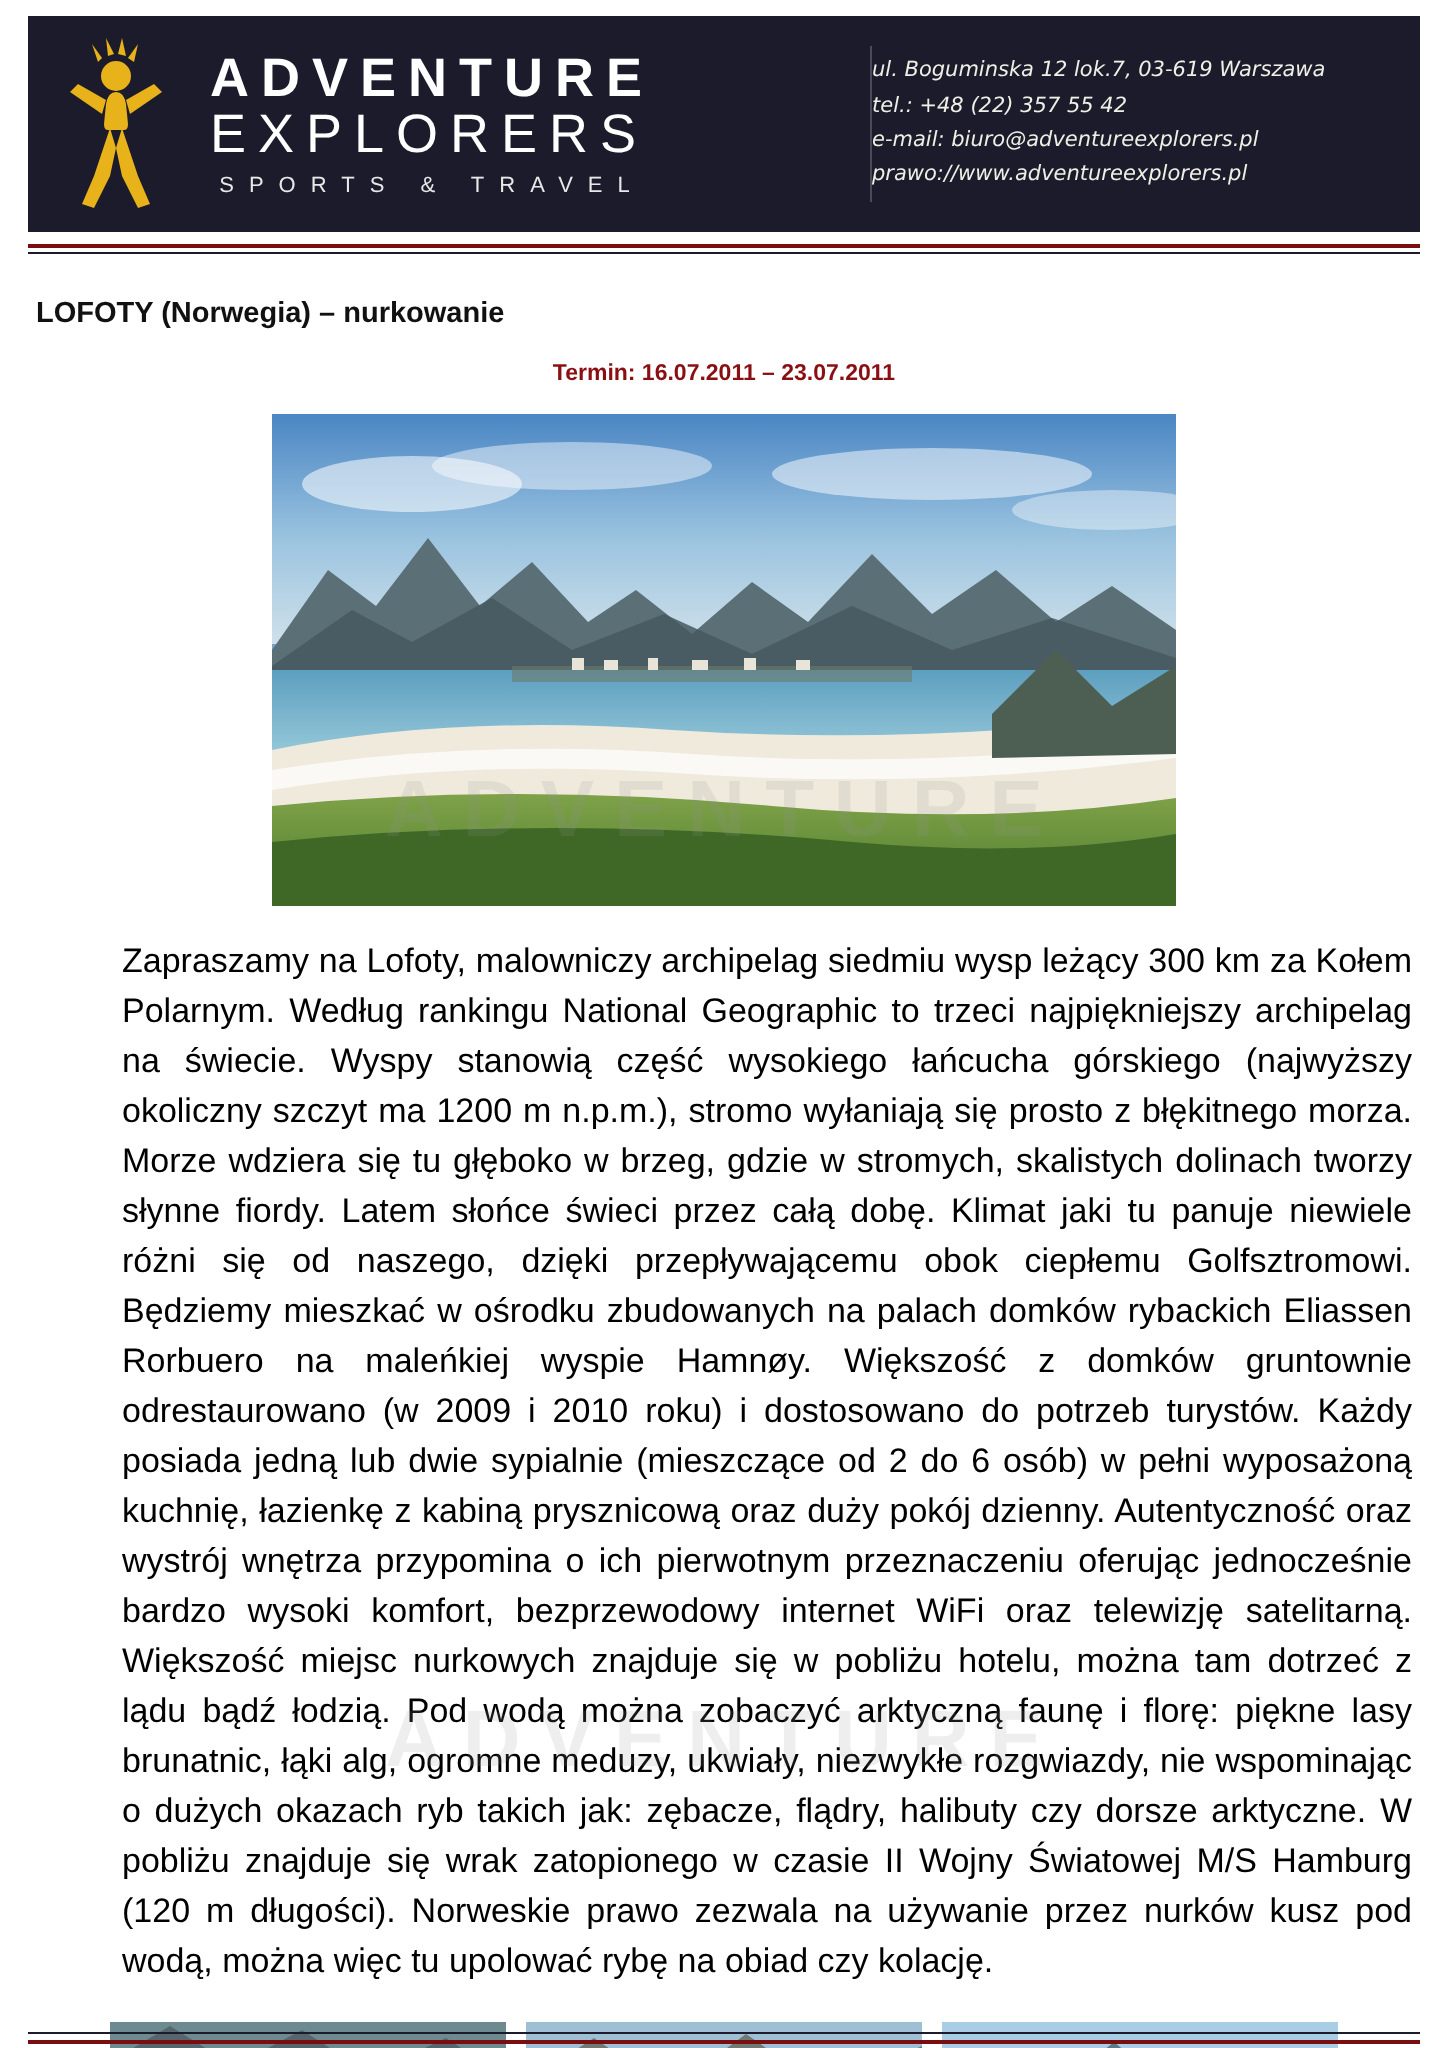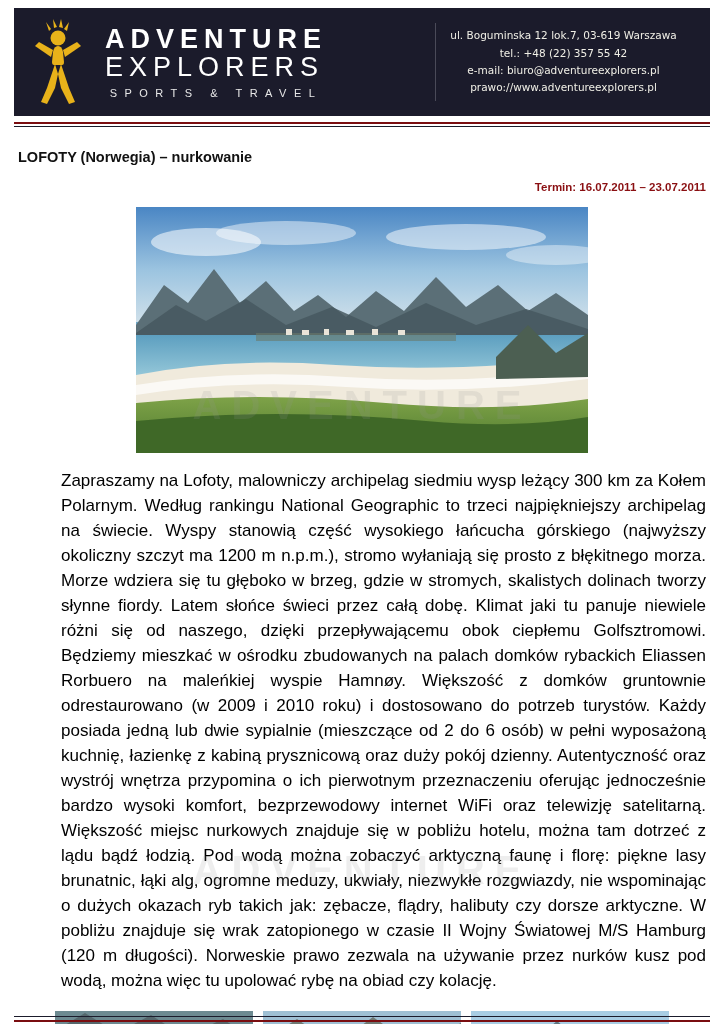--- a/index.html
+++ b/index.html
@@ -71,23 +71,24 @@
   }
   .logo-divider {
     width: 1px;
     align-self: stretch;
     margin: 14px 0;
     background: #4a4a58;
   }
   .contact-area {
     flex: 1;
     color: #f0efe6;
-    text-align: center;
+    text-align: left;
     padding-right: 18px;
     font-size: 10.5px;
+    font-style: italic;
     line-height: 1.65;
     font-family: "DejaVu Sans", sans-serif;
   }
   .contact-area div { white-space: nowrap; }
 
   .header-rule {
     margin: 6px 14px 0 14px;
     border-top: 2px solid #7a0d10;
   }
   .header-rule2 {
@@ -100,21 +101,21 @@
     padding: 0 18px;
   }
   h1.doc-title {
     text-align: left;
     font-size: 14.5px;
     font-weight: bold;
     margin: 22px 0 0 0;
     color: #111;
   }
   .doc-term {
-    text-align: right;
+    text-align: center;
     font-size: 11.5px;
     font-weight: bold;
     color: #8a0f12;
     margin: 16px 0 0 0;
   }
 
   .hero-wrap {
     display: flex;
     justify-content: center;
     margin-top: 14px;

